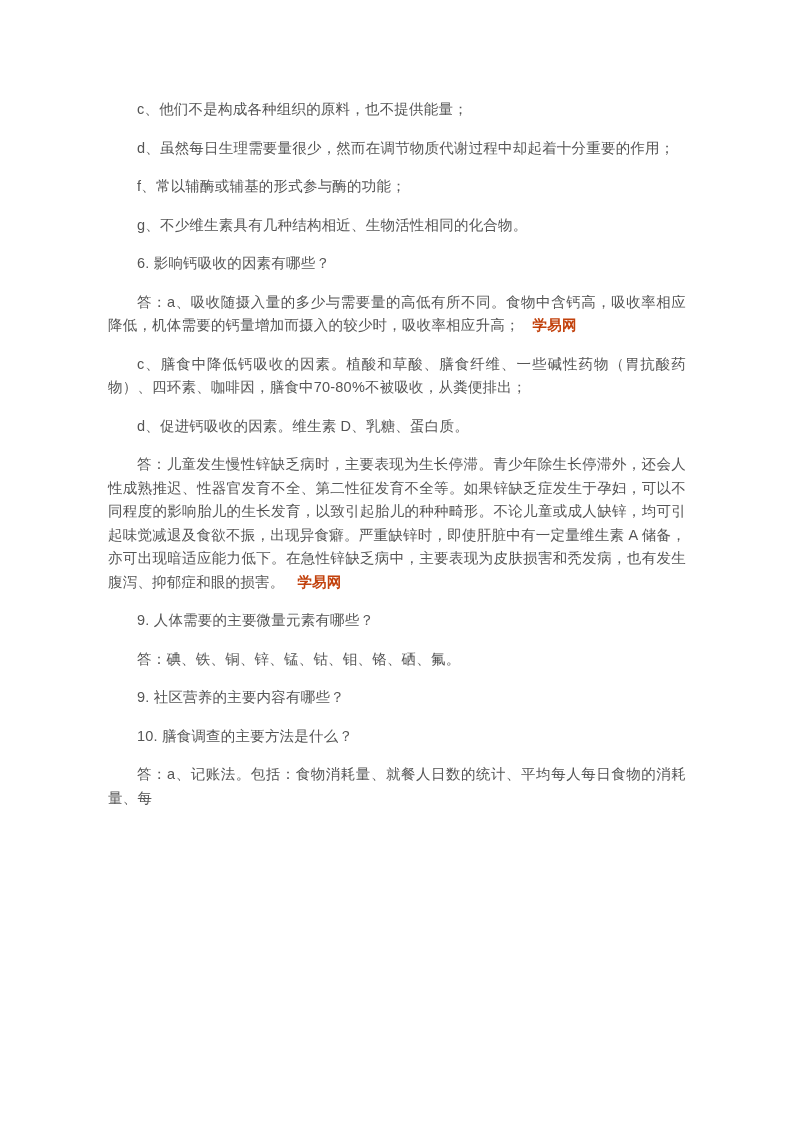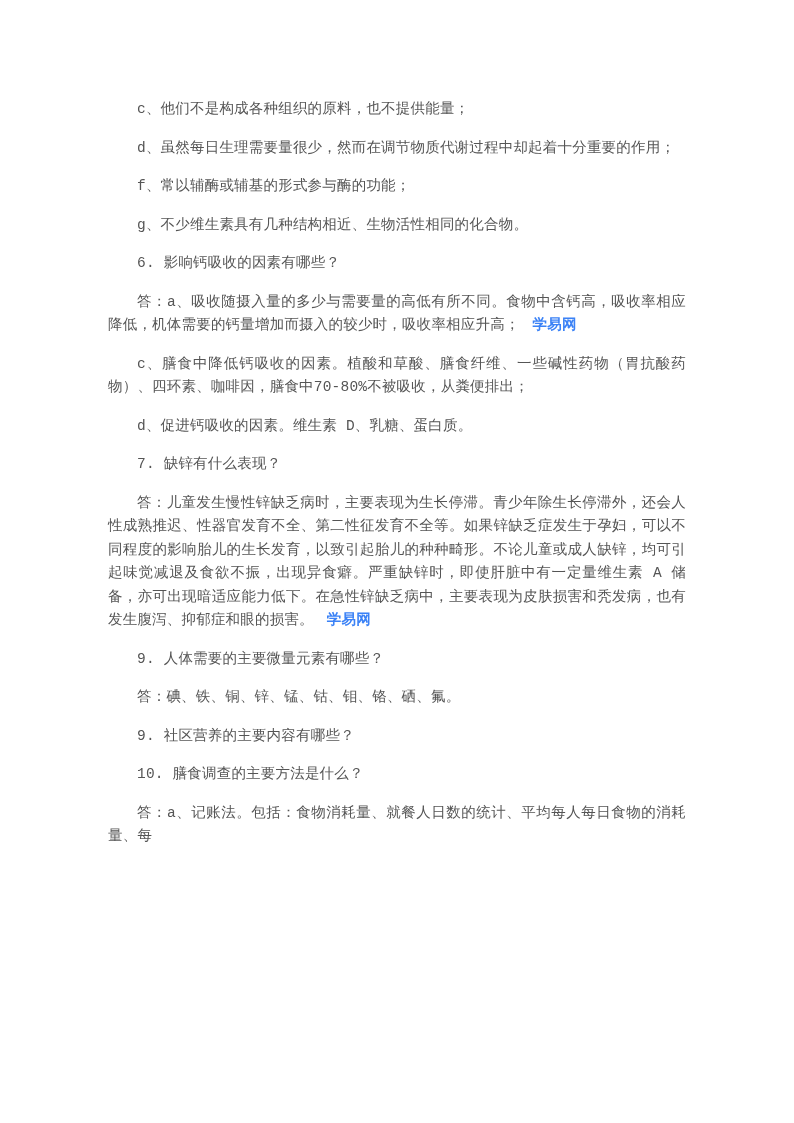--- a/index.html
+++ b/index.html
@@ -12,37 +12,37 @@
     width: 794px;
     height: 1123px;
     background: #ffffff;
     overflow: hidden;
   }
   .content {
     position: absolute;
     left: 108px;
     top: 98px;
     width: 578px;
-    font-family: Liberation Mono, monospace;
+    font-family: Liberation Sans, sans-serif;
     font-size: 14.5px;
     line-height: 23.5px;
     color: #555555;
     text-align: justify;
   }
   p.para {
     margin: 0 0 15px 0;
     text-indent: 29px;
     letter-spacing: 0.2px;
   }
   p.para:last-child {
     margin-bottom: 12px;
   }
   .wm {
     font-weight: bold;
-    color: #3b82f6;
+    color: #c2410c;
     padding-left: 13px;
   }
   .wm:empty {
     padding-left: 0;
   }
 </style>
 </head>
 <body>
 
 <div class="page">
@@ -58,21 +58,20 @@
 
     <p class="para"><span>6. 影响钙吸收的因素有哪些？</span><span class="wm"></span></p>
 
     <p class="para"><span>答：a、吸收随摄入量的多少与需要量的高低有所不同。食物中含钙高，吸收率相应降低，机体需要的钙量增加而摄入的较少时，吸收率相应升高；</span><span class="wm">学易网</span></p>
 
 
     <p class="para"><span>c、膳食中降低钙吸收的因素。植酸和草酸、膳食纤维、一些碱性药物（胃抗酸药物）、四环素、咖啡因，膳食中70-80%不被吸收，从粪便排出；</span><span class="wm"></span></p>
 
     <p class="para"><span>d、促进钙吸收的因素。维生素 D、乳糖、蛋白质。</span><span class="wm"></span></p>
 
-    <p class="para"><span>7. 缺锌有什么表现？</span><span class="wm"></span></p>
 
     <p class="para"><span>答：儿童发生慢性锌缺乏病时，主要表现为生长停滞。青少年除生长停滞外，还会人性成熟推迟、性器官发育不全、第二性征发育不全等。如果锌缺乏症发生于孕妇，可以不同程度的影响胎儿的生长发育，以致引起胎儿的种种畸形。不论儿童或成人缺锌，均可引起味觉减退及食欲不振，出现异食癖。严重缺锌时，即使肝脏中有一定量维生素 A 储备，亦可出现暗适应能力低下。在急性锌缺乏病中，主要表现为皮肤损害和秃发病，也有发生腹泻、抑郁症和眼的损害。</span><span class="wm">学易网</span></p>
 
     <p class="para"><span>9. 人体需要的主要微量元素有哪些？</span><span class="wm"></span></p>
 
     <p class="para"><span>答：碘、铁、铜、锌、锰、钴、钼、铬、硒、氟。</span><span class="wm"></span></p>
 
     <p class="para"><span>9. 社区营养的主要内容有哪些？</span><span class="wm"></span></p>
 
 

